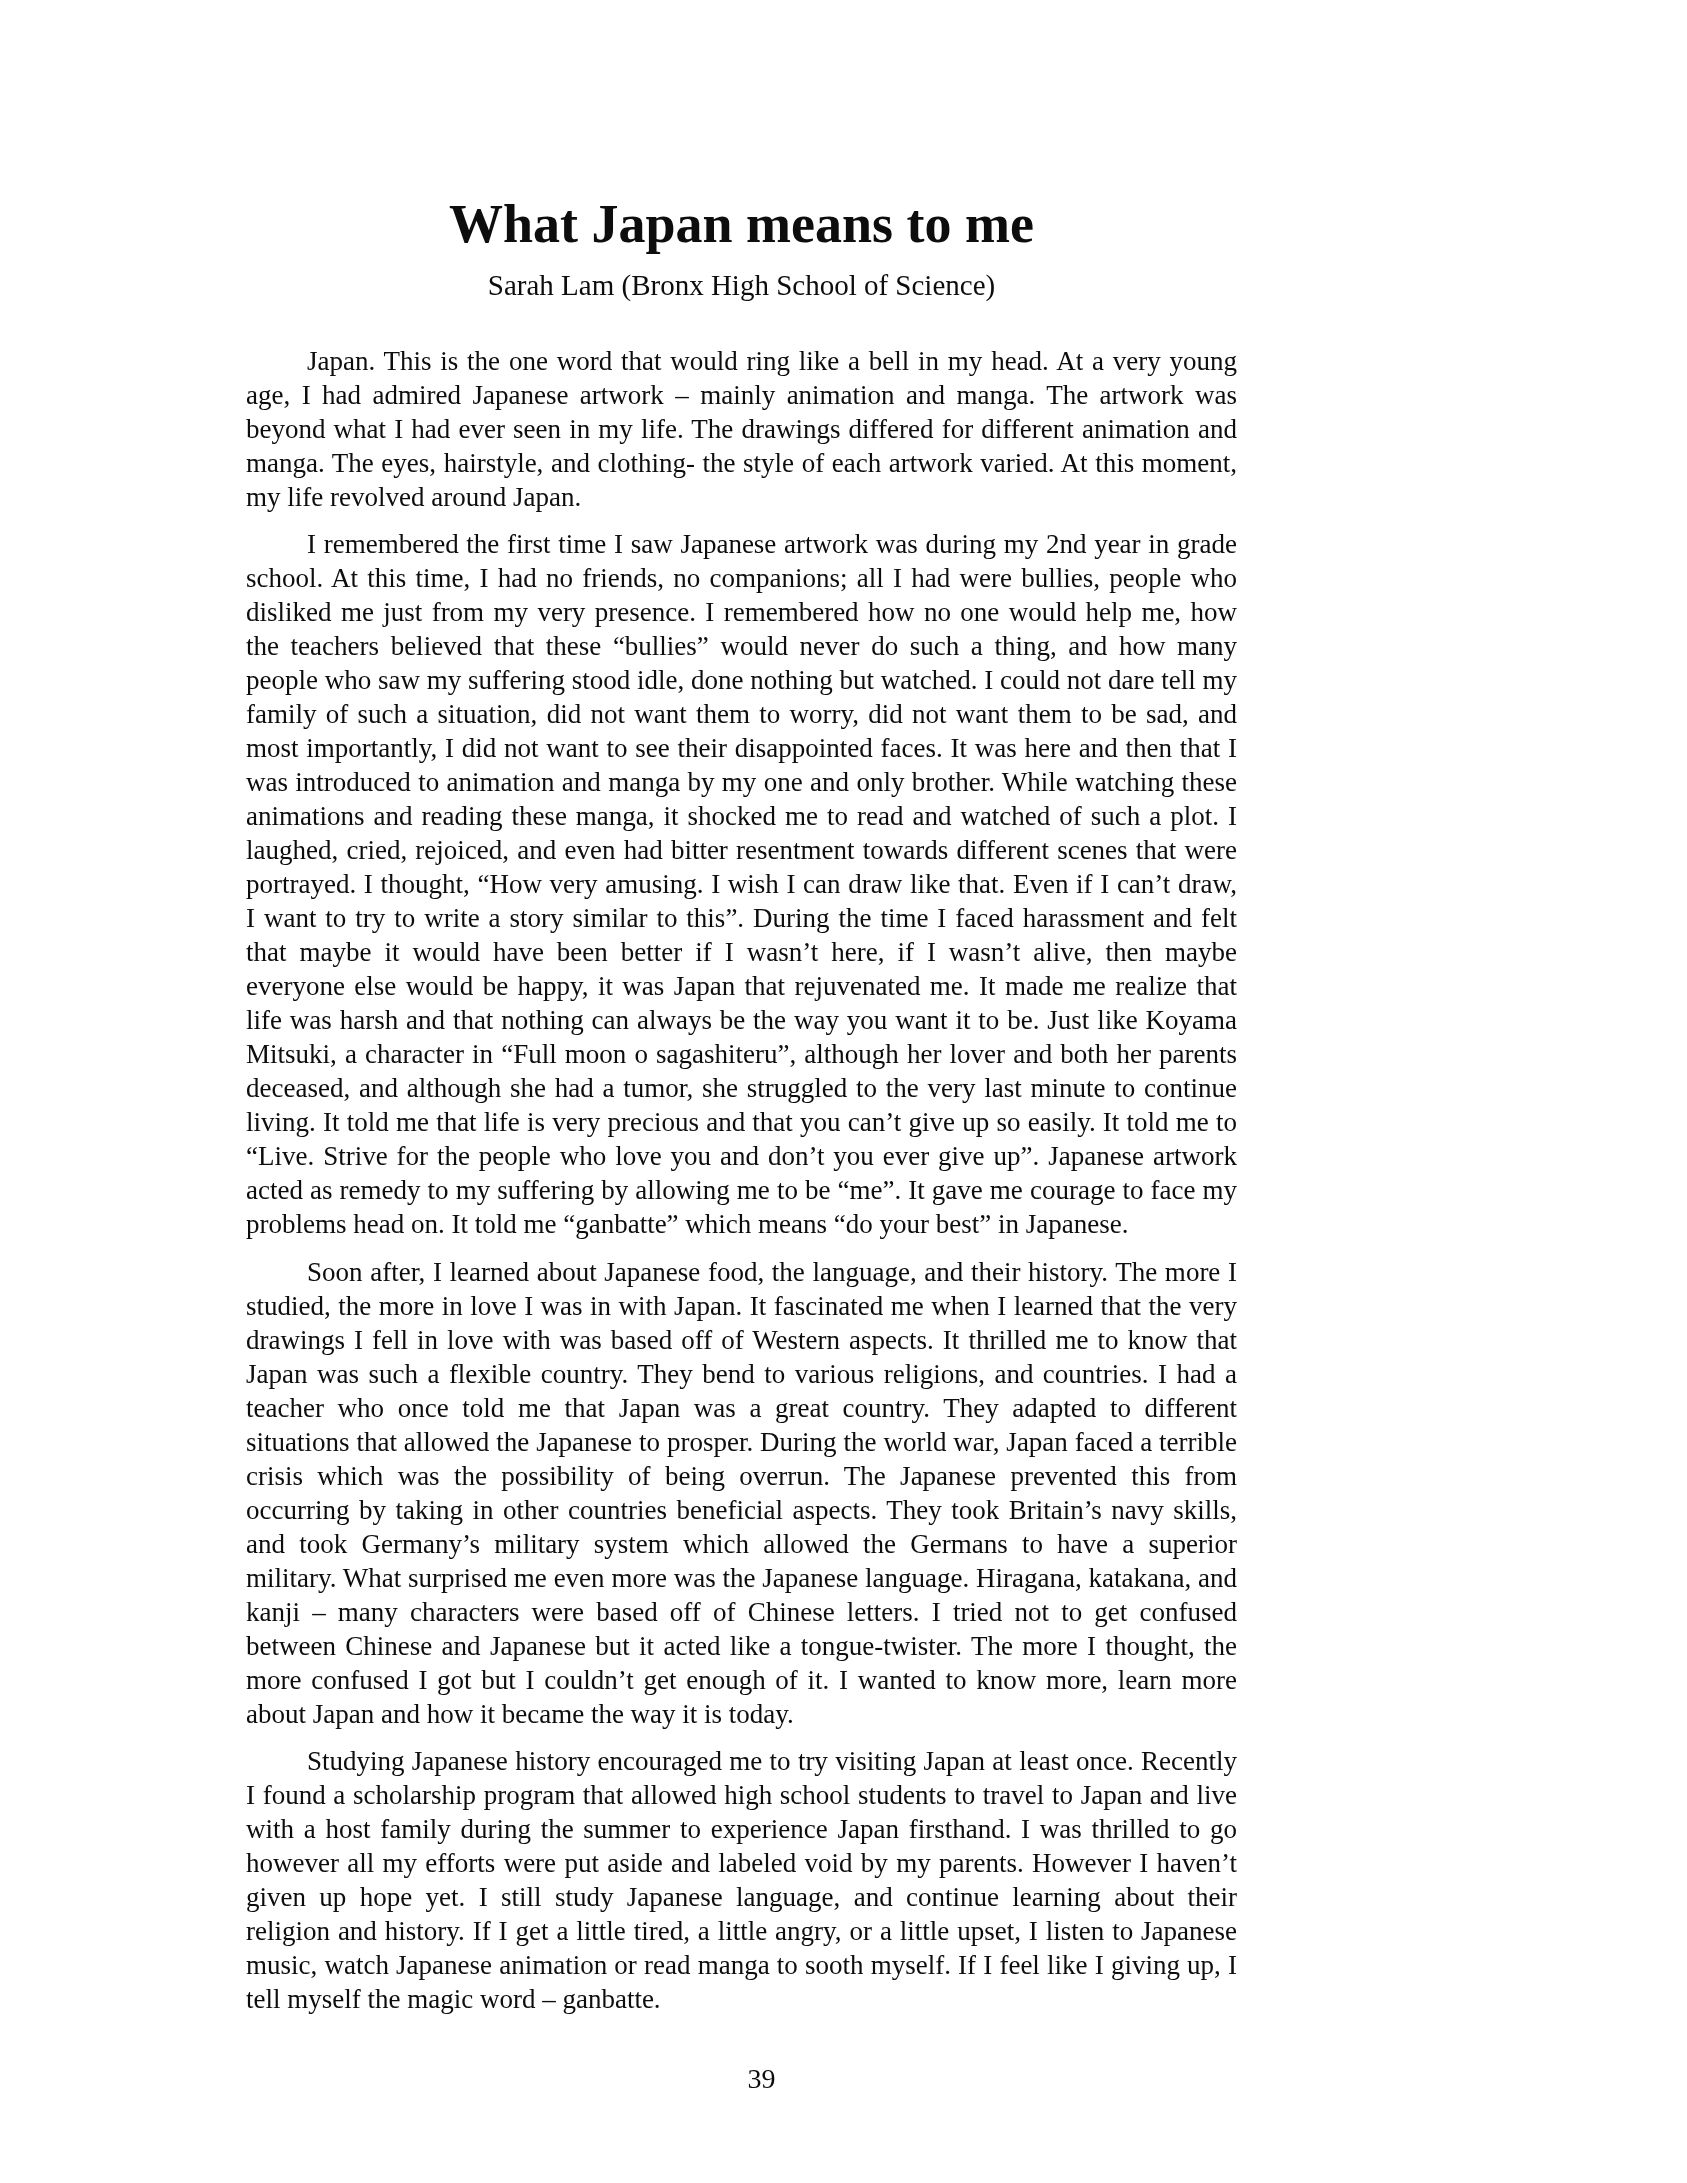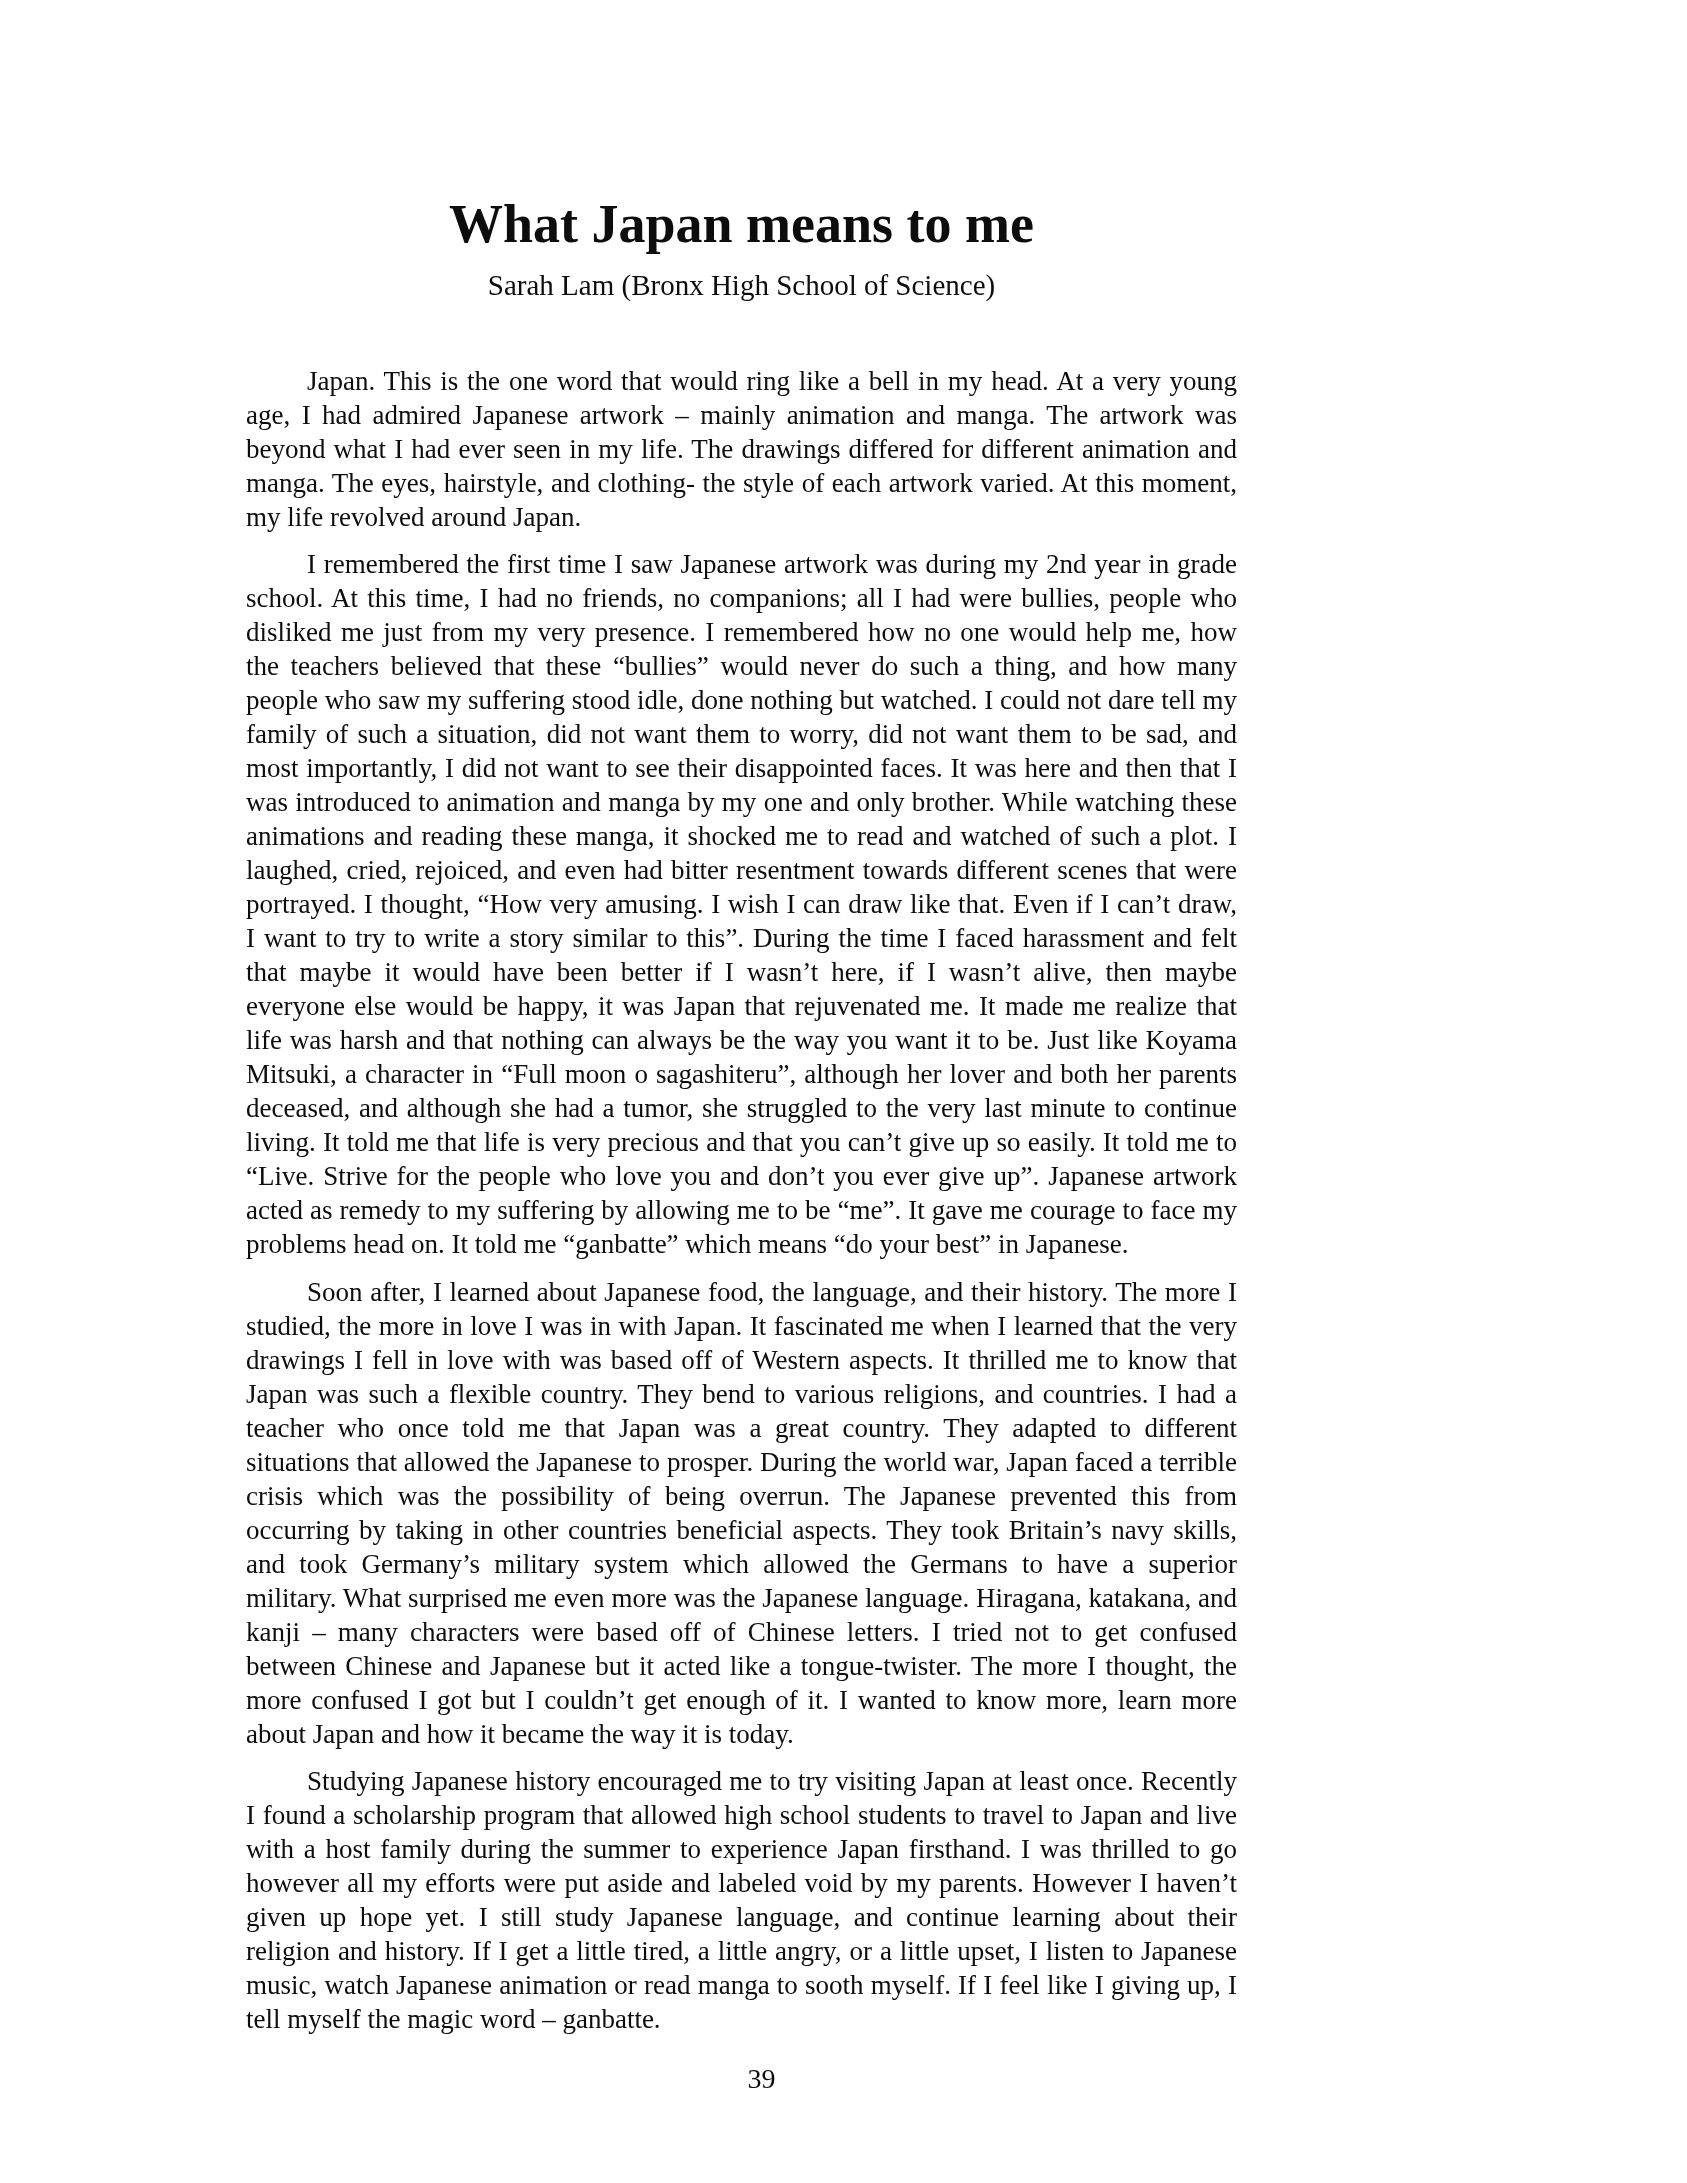--- a/index.html
+++ b/index.html
@@ -24,21 +24,21 @@
     font-weight: bold;
   }
   .byline {
     margin: 13.5px 257px 0 246px;
     text-align: center;
     font-size: 29px;
     line-height: 34px;
     font-weight: normal;
   }
   .essay {
-    margin: 62px 257px 0 246px;
+    margin: 42px 257px 0 246px;
   }
   .essay p {
     margin: 0 0 13.5px 0;
     font-size: 27px;
     line-height: 34px;
     text-align: justify;
     text-justify: inter-word;
     text-indent: 61px;
   }
   .page-number {

